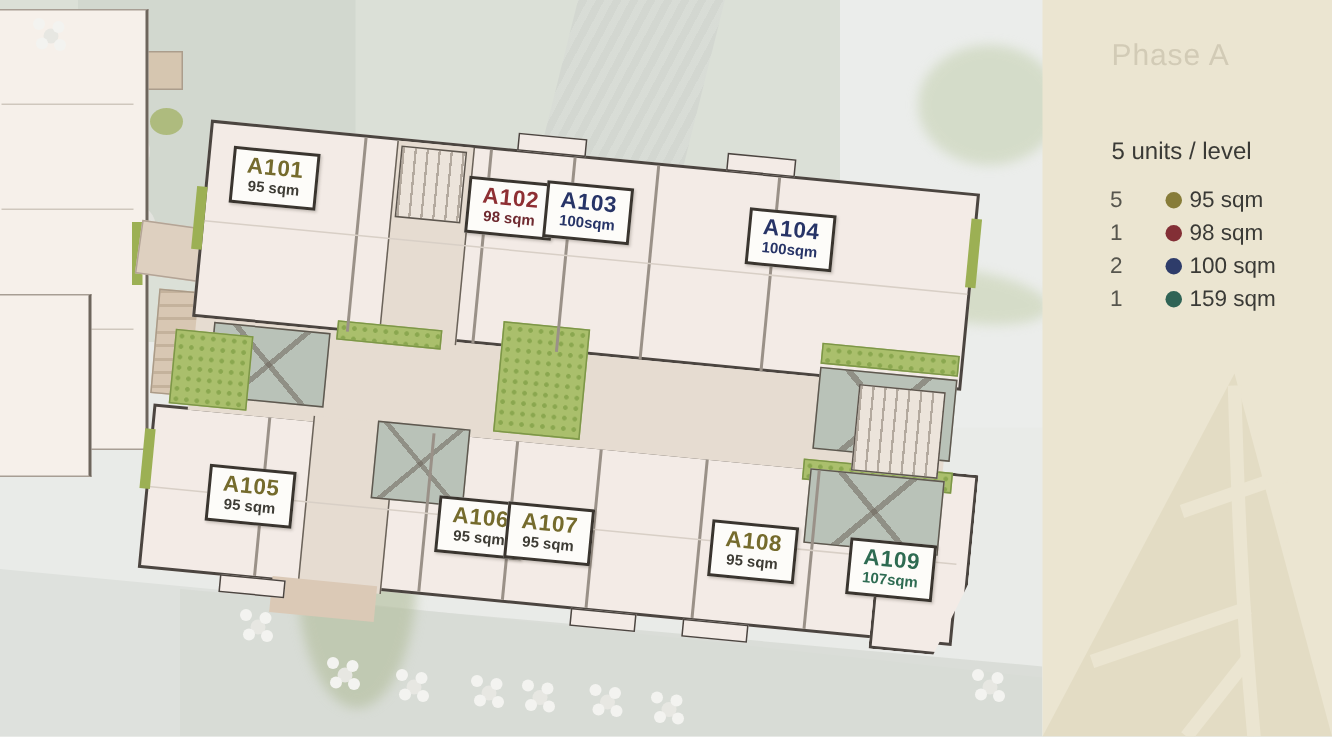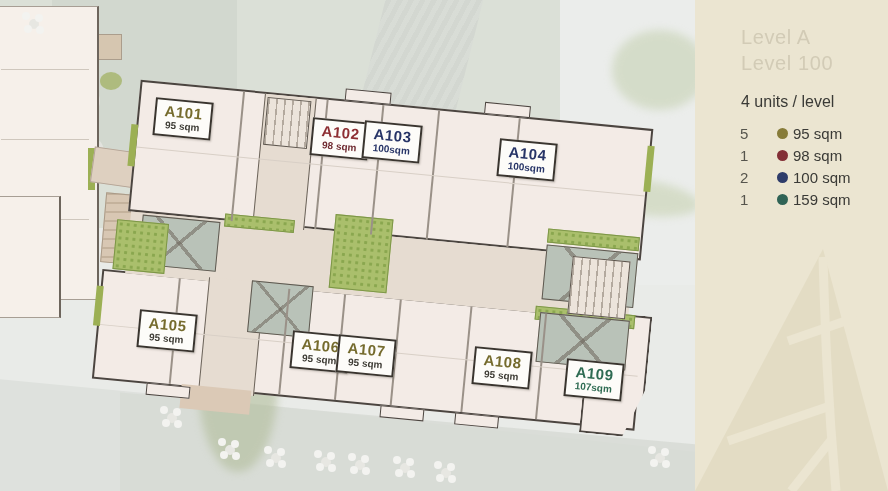--- a/index.html
+++ b/index.html
@@ -184,24 +184,23 @@
     <span class="unit-area" style="color: rgb(62, 60, 53);">95 sqm</span>
   </div>
   <div class="abs unit-label" style="left:594px;top:380px">
     <span class="unit-code" style="color: rgb(46, 107, 82);">A109</span>
     <span class="unit-area" style="color: rgb(46, 107, 82);">107sqm</span>
   </div>
 </div>
 
 <aside id="sidebar" class="abs">
   <div class="side-title">
-    <div>Level A</div>
-    <div>Level 100</div>
-  </div>
-  <div class="units-summary">4 units / level</div>
+    <div>Phase A</div>
+  </div>
+  <div class="units-summary">5 units / level</div>
   <div class="legend">
     <div class="legend-row">
       <span class="legend-count">5</span>
       <span class="legend-dot" style="background-color: rgb(135, 124, 57);"></span>
       <span class="legend-label">95 sqm</span>
     </div>
     <div class="legend-row">
       <span class="legend-count">1</span>
       <span class="legend-dot" style="background-color: rgb(131, 47, 54);"></span>
       <span class="legend-label">98 sqm</span>

